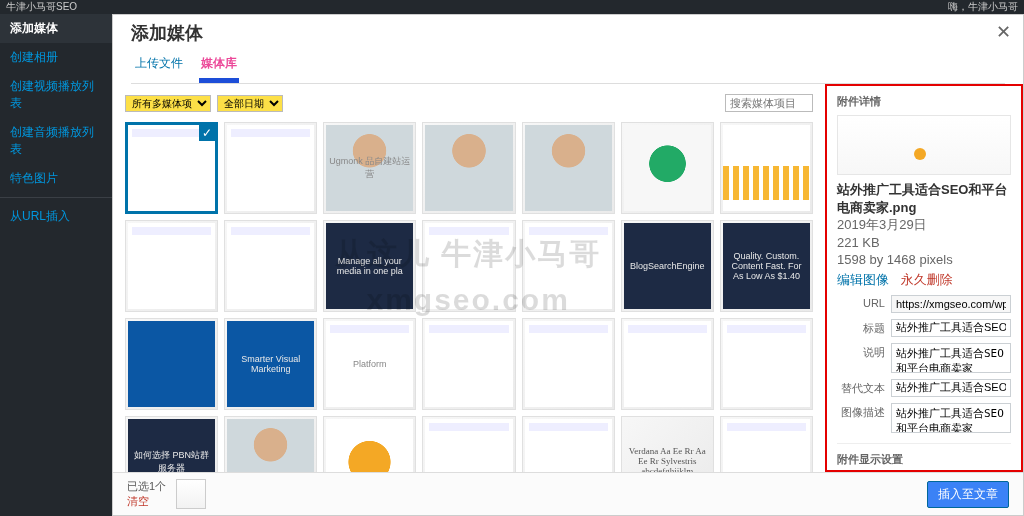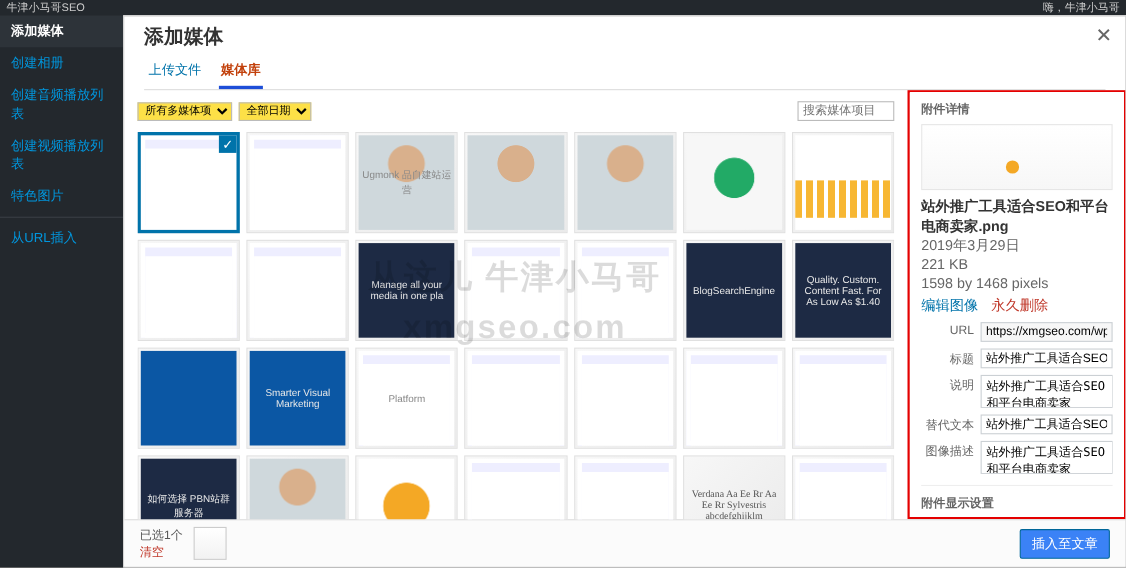--- a/index.html
+++ b/index.html
@@ -11,21 +11,21 @@
   .wp-sidebar .item { padding: 6px 10px; font-size: 12px; color: #0096dd; cursor: pointer; }
   .wp-sidebar .item.first { color: #fff; font-weight: 600; background: #2d3339; }
   .wp-sidebar .sep { border-top: 1px solid #3a3f45; margin: 4px 0; }
   .modal-wrap { flex: 1; background: #e5e5e5; position: relative; }
   .modal { position: absolute; inset: 0; background: #fff; border: 1px solid #ccc; display: flex; flex-direction: column; }
   .modal-header { padding: 6px 18px 0 18px; }
   .modal-title { font-size: 18px; font-weight: 600; margin-bottom: 6px; }
   .close-x { position: absolute; top: 6px; right: 12px; font-size: 18px; color: #666; cursor: pointer; }
   .tabs { display: flex; gap: 14px; border-bottom: 1px solid #ddd; padding-left: 2px; }
   .tab { padding: 4px 2px 6px 2px; color: #0073aa; cursor: pointer; font-size: 12px; border-bottom: 2px solid transparent; text-align: right; }
-  .tab.active { color: #c2410c; border-bottom: 3px solid #1d4ed8; font-weight: 600; }
+  .tab.active { color: #ec4899; border-bottom: 5px solid #1d4ed8; font-weight: 600; }
   .modal-body { flex: 1; display: flex; min-height: 0; }
   .browser { flex: 1; display: flex; flex-direction: column; padding: 10px 12px 0 12px; min-width: 0; position: relative; }
   .filter-row { display: flex; align-items: center; gap: 6px; margin-bottom: 10px; }
   select { font-size: 10px; padding: 1px 2px; border: 1px solid #bbb; background: #fde047; }
   .search { margin-left: auto; }
   .search input { width: 88px; font-size: 11px; padding: 2px 4px; border: 1px solid #bbb; }
   .grid { flex: 1; overflow: hidden; display: grid; grid-template-columns: repeat(7, 1fr); grid-auto-rows: 92px; gap: 6px; }
   .thumb { border: 1px solid #e0e0e0; background: linear-gradient(135deg,#f7f7f7,#eaeaea); position: relative; overflow: hidden; cursor: pointer; display: flex; align-items: center; justify-content: center; text-align: center; font-size: 9px; color: #888; padding: 2px; }
   .thumb.selected { outline: 3px solid #0073aa; outline-offset: -3px; }
   .thumb.selected::after { content: "✓"; position: absolute; top: 2px; right: 2px; width: 16px; height: 16px; background: #0073aa; color: #fff; font-size: 12px; line-height: 16px; text-align: center; }
@@ -65,22 +65,22 @@
 
 <div class="topbar">
   <span>牛津小马哥SEO</span>
   <span class="right">嗨，牛津小马哥</span>
 </div>
 
 <div class="shell">
   <div class="wp-sidebar">
     <div class="item first">添加媒体</div>
     <div class="item">创建相册</div>
+    <div class="item">创建视频播放列表</div>
     <div class="item">创建音频播放列表</div>
-    <div class="item">创建视频播放列表</div>
     <div class="item">特色图片</div>
     <div class="sep"></div>
     <div class="item">从URL插入</div>
   </div>
 
   <div class="modal-wrap">
     <div class="modal">
       <div class="close-x">✕</div>
       <div class="modal-header">
         <div class="modal-title">添加媒体</div>

